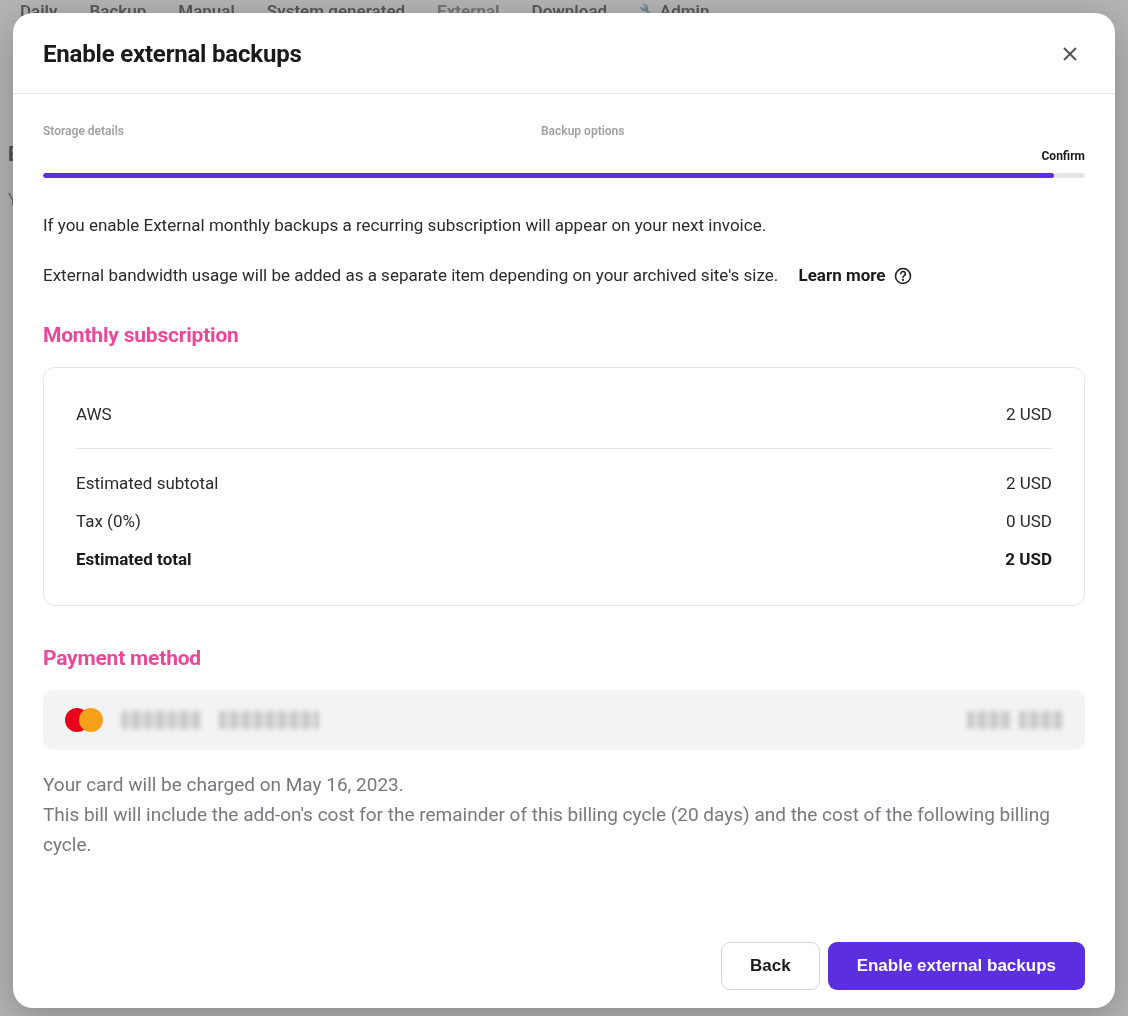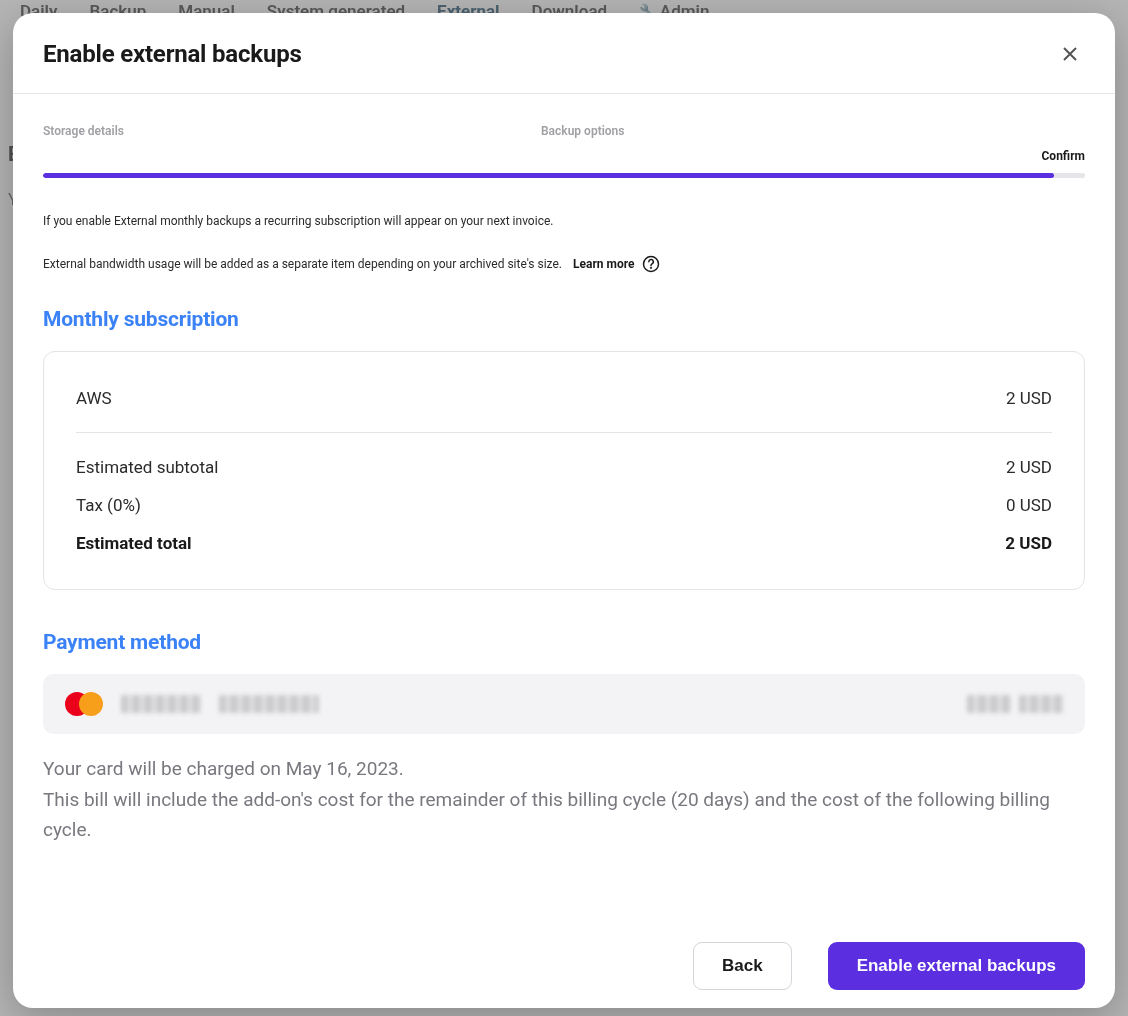--- a/index.html
+++ b/index.html
@@ -5,21 +5,21 @@
   * { box-sizing: border-box; margin: 0; padding: 0; }
   html, body { width: 1128px; height: 1016px; font-family: -apple-system, BlinkMacSystemFont, "Segoe UI", Roboto, Helvetica, Arial, sans-serif; background: #f0f0f0; overflow: hidden; }
   
   .bg-page {
     position: absolute; inset: 0; background: #fff; filter: grayscale(0.2);
   }
   .bg-tabs {
     display: flex; gap: 32px; padding: 0 20px; font-size: 17px; font-weight: 600; color: #333;
     align-items: center; height: 22px;
   }
-  .bg-tabs .active { font-weight: 700; color: #0c4a6e; }
+  .bg-tabs .active { font-weight: 700; color: #737373; }
   .bg-tabs .wrench { font-size: 15px; margin-right: 2px; }
   .bg-below {
     padding: 120px 20px 0 8px; font-size: 18px; font-weight: 700; color: #222;
   }
   .bg-overlay {
     position: absolute; inset: 0; background: rgba(120,120,120,0.55);
   }
 
   .modal {
     position: absolute; top: 13px; left: 13px; right: 13px; bottom: 8px;
@@ -52,30 +52,30 @@
   .steps .step.active { color: #1a1a1a; font-weight: 700; margin-top: 25px; }
 
   .progress-track {
     height: 5px; background: #e6e6ea; border-radius: 3px; overflow: hidden; margin-bottom: 34px;
   }
   .progress-fill {
     height: 100%; background: #5b2ee0; width: 97%; border-radius: 3px;
   }
 
   .intro-text {
-    font-size: 12px; color: #2b2b2b; line-height: 1.55; margin-bottom: 24px;
+    font-size: 17px; color: #2b2b2b; line-height: 1.55; margin-bottom: 24px;
   }
   .intro-text.secondary { margin-bottom: 34px; }
   .learn-more {
-    display: inline-flex; align-items: flex-end; gap: 8px; font-weight: 700; color: #1a1a1a; cursor: pointer; margin-left: 8px;
+    display: inline-flex; align-items: center; gap: 8px; font-weight: 700; color: #1a1a1a; cursor: pointer; margin-left: 16px;
   }
   .learn-more svg { width: 18px; height: 18px; }
 
   .section-heading {
-    font-size: 21px; font-weight: 700; color: #3b82f6; margin-bottom: 20px; letter-spacing: -0.2px;
+    font-size: 21px; font-weight: 700; color: #ec4899; margin-bottom: 20px; letter-spacing: -0.2px;
   }
 
   .subscription-box {
     border: 1px solid #e3e3e8; border-radius: 12px; padding: 30px 32px; margin-bottom: 40px;
   }
   .sub-row {
     display: flex; justify-content: space-between; font-size: 17px; color: #2b2b2b;
     padding: 6px 0;
   }
   .sub-divider { border: none; border-top: 1px solid #e3e3e8; margin: 18px 0; }
@@ -99,21 +99,21 @@
   .payment-left .blur-block.b { width: 100px; }
   .payment-right { display: flex; gap: 8px; }
   .payment-right .blur-block.c { width: 44px; }
   .payment-right .blur-block.d { width: 44px; }
 
   .charge-note {
     font-size: 19px; color: #78787f; line-height: 1.6;
   }
 
   .modal-footer {
-    display: flex; justify-content: flex-end; gap: 36px; padding: 24px 30px 18px 30px;
+    display: flex; justify-content: flex-end; gap: 8px; padding: 24px 30px 18px 30px;
   }
   .btn {
     font-size: 17px; font-weight: 600; padding: 13px 28px; border-radius: 9px; cursor: pointer;
     border: 1px solid transparent;
   }
   .btn-secondary { background: #fff; border-color: #d5d5db; color: #1a1a1a; }
   .btn-primary { background: #5b2ee0; color: #fff; }
 </style>
 </head>
 <body>

